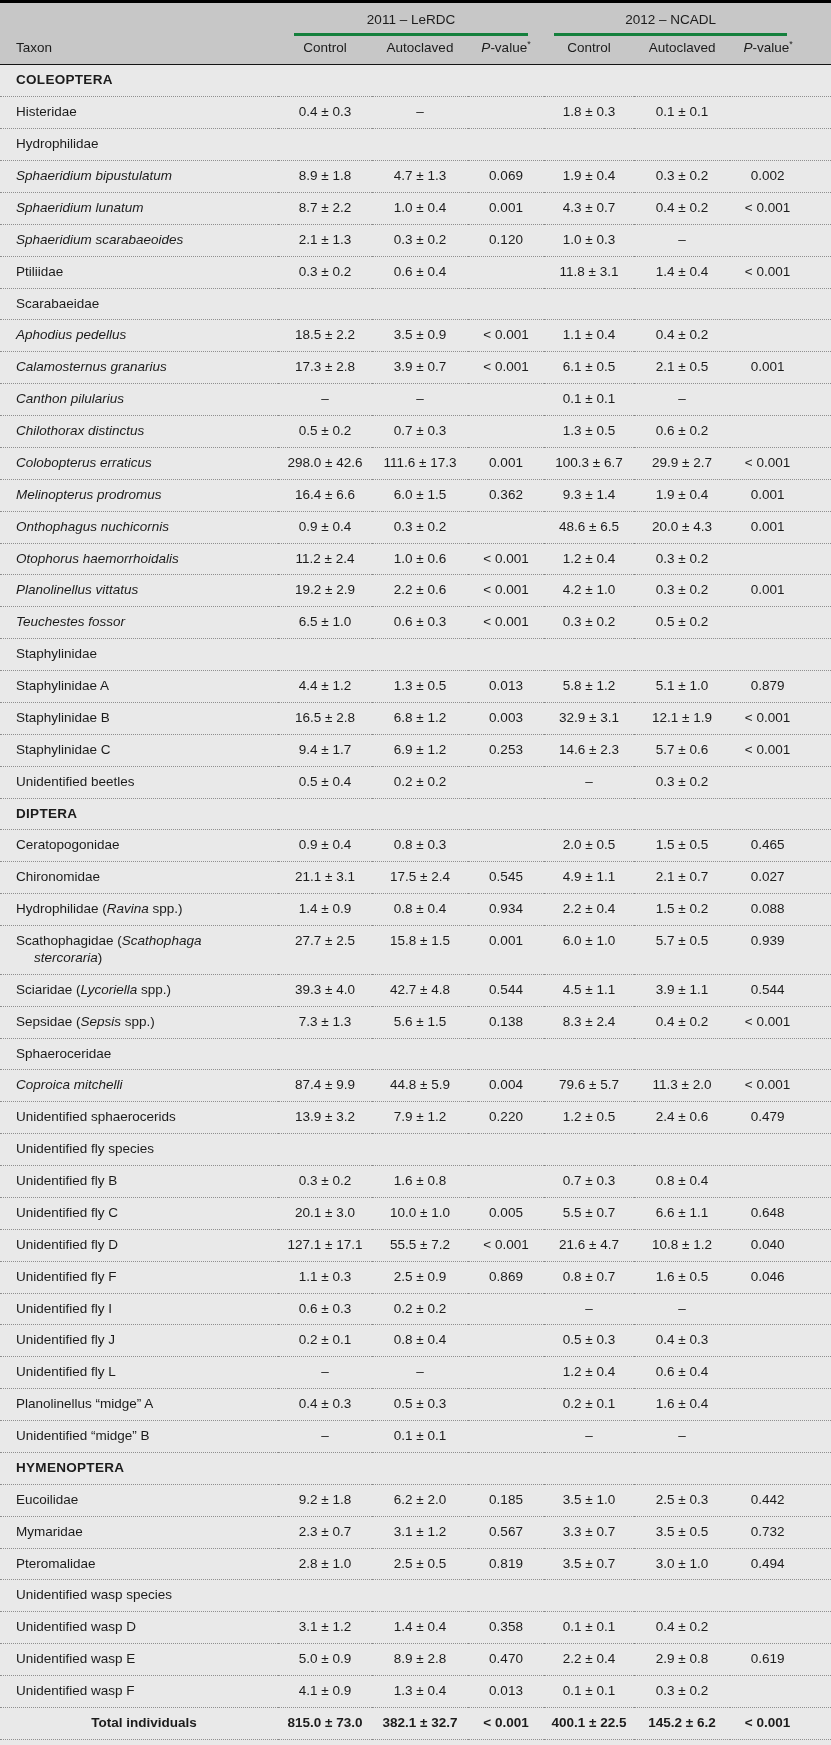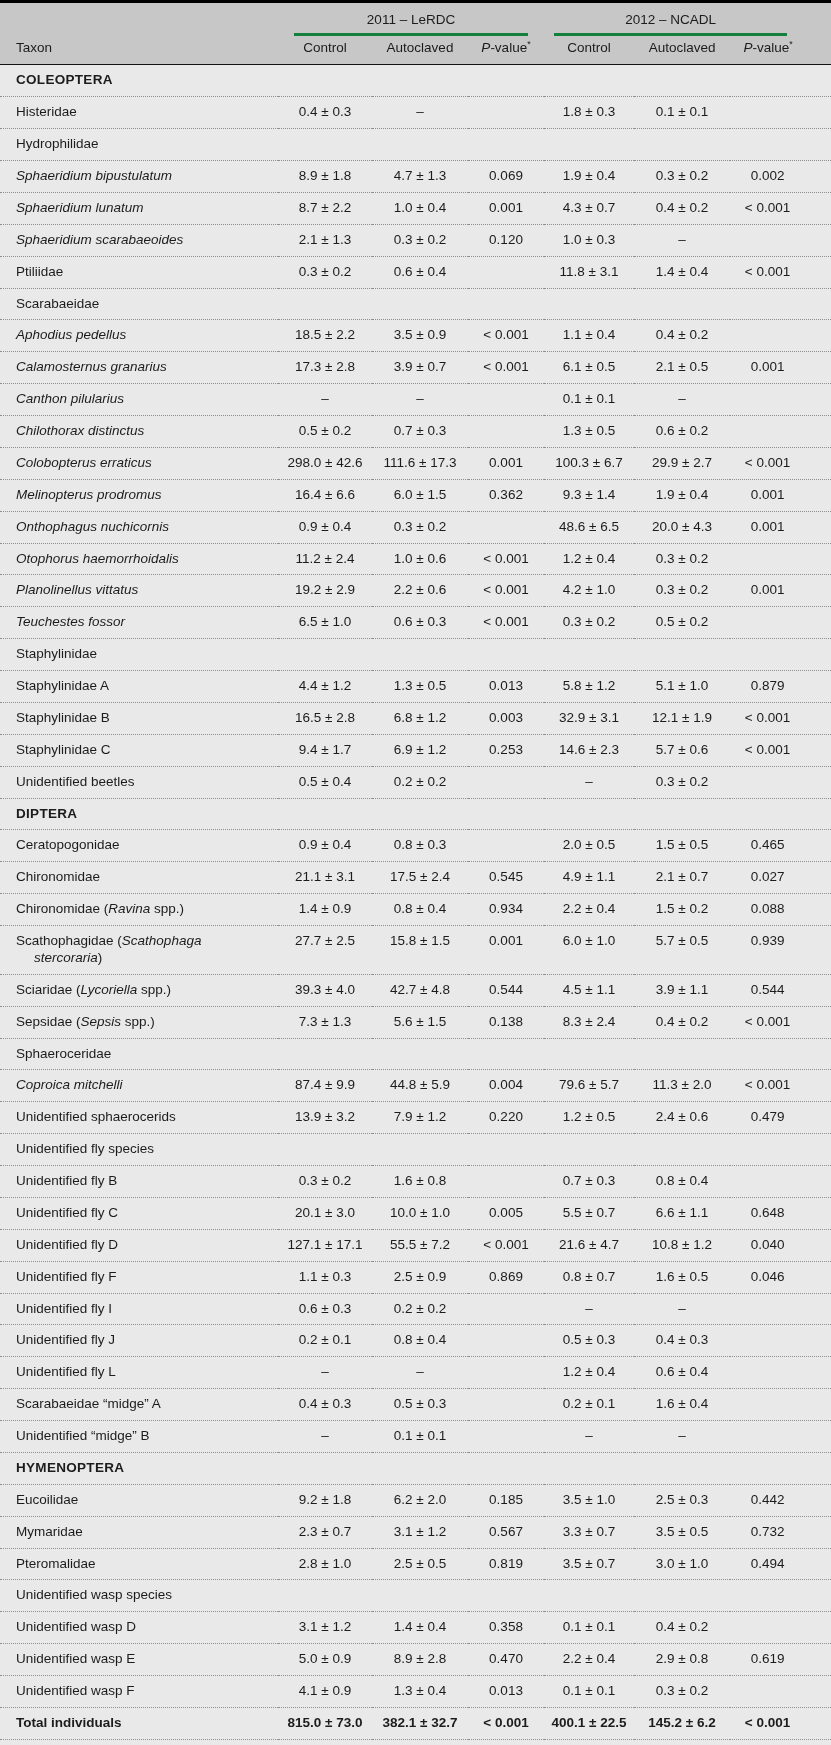--- a/index.html
+++ b/index.html
@@ -42,21 +42,21 @@
   }
   tbody tr + tr td { border-top: 1px dotted #8f8f8f; }
 
   .taxon-cell { text-align: left; padding-left: 16px; padding-right: 6px; }
   .taxon-inner { display: block; padding-left: 18px; text-indent: -18px; }
   .taxon-inner i { font-style: italic; }
 
   .val-cell.col-5 { padding-right: 29px; }
 
   .r-section td { font-weight: 700; letter-spacing: 0.3px; margin-left: 44px; }
-  .r-total td { font-weight: 700; }
+  .r-total td { font-weight: 700; text-align: center; }
 </style>
 </head>
 <body>
 
 <div class="page">
   <table>
     <colgroup>
       <col style="width:278px">
       <col style="width:94px">
       <col style="width:96px">
@@ -337,21 +337,21 @@
           </td>
           <td class="val-cell col-0">21.1 ± 3.1</td>
           <td class="val-cell col-1">17.5 ± 2.4</td>
           <td class="val-cell col-2">0.545</td>
           <td class="val-cell col-3">4.9 ± 1.1</td>
           <td class="val-cell col-4">2.1 ± 0.7</td>
           <td class="val-cell col-5">0.027</td>
         </tr>
         <tr class="r-data">
           <td class="taxon-cell">
-            <span class="taxon-inner"><span>Chironomidae (</span><i>Ravina</i><span> spp.)</span></span>
+            <span class="taxon-inner"><span>Hydrophilidae (</span><i>Ravina</i><span> spp.)</span></span>
           </td>
           <td class="val-cell col-0">1.4 ± 0.9</td>
           <td class="val-cell col-1">0.8 ± 0.4</td>
           <td class="val-cell col-2">0.934</td>
           <td class="val-cell col-3">2.2 ± 0.4</td>
           <td class="val-cell col-4">1.5 ± 0.2</td>
           <td class="val-cell col-5">0.088</td>
         </tr>
         <tr class="r-data">
           <td class="taxon-cell">
@@ -490,21 +490,21 @@
           </td>
           <td class="val-cell col-0">–</td>
           <td class="val-cell col-1">–</td>
           <td class="val-cell col-2"></td>
           <td class="val-cell col-3">1.2 ± 0.4</td>
           <td class="val-cell col-4">0.6 ± 0.4</td>
           <td class="val-cell col-5"></td>
         </tr>
         <tr class="r-data">
           <td class="taxon-cell">
-            <span class="taxon-inner"><span>Scarabaeidae “midge” A</span></span>
+            <span class="taxon-inner"><span>Planolinellus “midge” A</span></span>
           </td>
           <td class="val-cell col-0">0.4 ± 0.3</td>
           <td class="val-cell col-1">0.5 ± 0.3</td>
           <td class="val-cell col-2"></td>
           <td class="val-cell col-3">0.2 ± 0.1</td>
           <td class="val-cell col-4">1.6 ± 0.4</td>
           <td class="val-cell col-5"></td>
         </tr>
         <tr class="r-data">
           <td class="taxon-cell">

